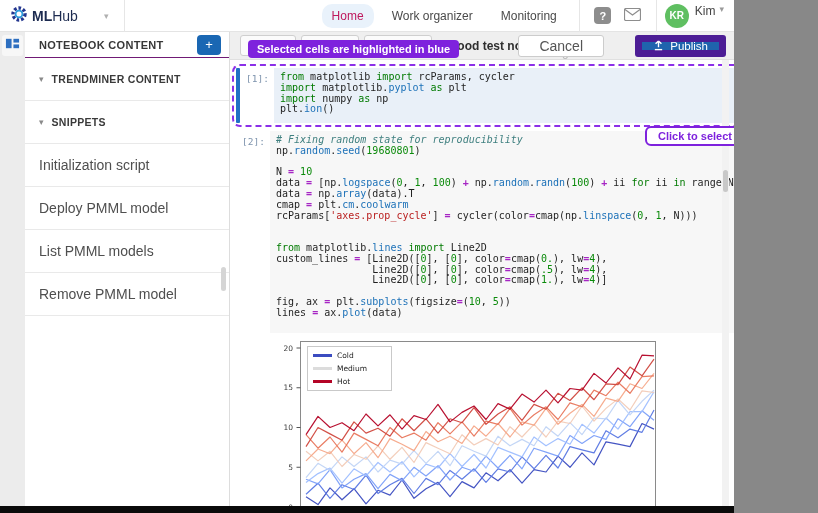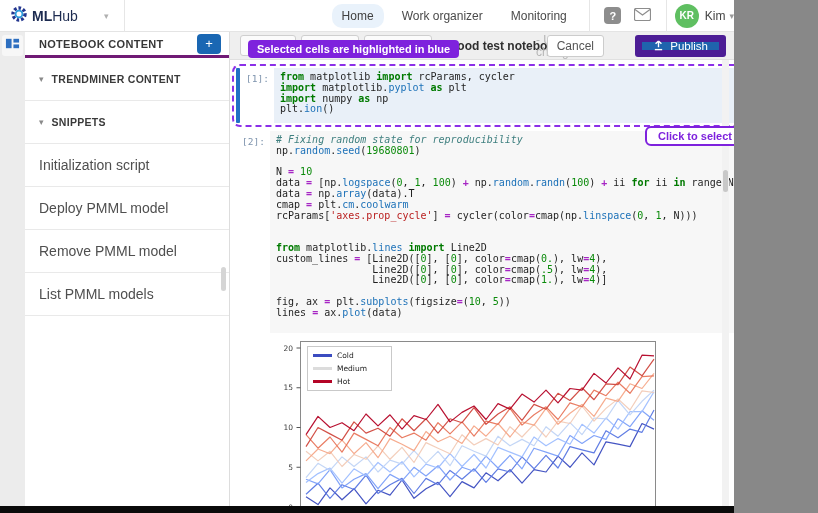--- a/index.html
+++ b/index.html
@@ -9,79 +9,79 @@
   
   .topbar{position:absolute;top:0;left:0;right:0;height:32px;background:#fff;
           border-bottom:1px solid #e4e4e4;display:flex;align-items:center;}
   .logo{display:flex;align-items:center;gap:4px;padding:0 10px;height:100%;cursor:pointer;}
   .logo-txt{font-size:14px;color:#1d2b50;}
   .logo-txt b{font-weight:bold;}
   .logo-chev{color:#b0b0b0;font-size:9px;margin-left:22px;}
   .logo-sep{width:1px;height:32px;background:#e6e6e6;margin-left:6px;}
   .topnav{margin-left:auto;display:flex;align-items:center;height:100%;}
   .nav-item{font-size:12px;color:#4a4a4a;padding:5px 10px;border-radius:3px;margin:0 4px;cursor:pointer;}
-  .nav-item.active{color:#404040;background:#e9f2fb;border-radius:10px;}
+  .nav-item.active{color:#be185d;background:#e9f2fb;border-radius:10px;}
   .vsep{width:1px;height:32px;background:#e6e6e6;margin:0 8px;}
   .icon-btn{width:30px;height:22px;display:flex;align-items:center;justify-content:center;cursor:pointer;}
   .help-glyph{width:17px;height:17px;background:#8d8d8d;border-radius:4px;color:#fff;
               font-size:11px;font-weight:bold;display:flex;align-items:center;justify-content:center;}
   .avatar{width:24px;height:24px;border-radius:50%;background:#5fbf61;color:#fff;font-size:10px;
           font-weight:bold;display:flex;align-items:center;justify-content:center;margin-right:6px;}
-  .user{display:flex;align-items:center;cursor:pointer;}
+  .user{display:flex;align-items:flex-start;margin-right:10px;cursor:pointer;}
   .user-name{font-size:12px;color:#444;margin-right:4px;}
   .user-chev{color:#9a9a9a;font-size:9px;}
   
   .content{position:absolute;top:32px;left:0;right:0;bottom:7px;}
   .iconstrip{position:absolute;top:0;left:0;width:25px;bottom:0;background:#ececec;}
   .strip-btn{position:absolute;top:3px;left:2px;width:21px;height:21px;background:#f7f7f7;
              border-radius:3px;display:flex;align-items:center;justify-content:center;cursor:pointer;}
   .sidebar{position:absolute;top:0;left:25px;width:205px;bottom:0;background:#fff;
            border-right:1px solid #ddd;}
-  .sb-header{height:26px;display:flex;align-items:center;padding:0 8px 0 14px;border-bottom:3px solid #701a75;}
+  .sb-header{height:26px;display:flex;align-items:center;padding:0 8px 0 14px;border-bottom:1px solid #701a75;}
   .sb-title{font-size:11px;font-weight:bold;color:#373737;letter-spacing:.3px;flex:1;}
   .sb-add{width:24px;height:20px;background:#1a67b3;color:#fff;border:none;border-radius:4px;
           font-size:13px;line-height:18px;cursor:pointer;}
   .sb-row{height:43px;display:flex;align-items:center;padding:0 14px;border-bottom:1px solid #e9e9e9;
           cursor:pointer;background:#fff;}
   .sb-sec{font-size:10.5px;font-weight:bold;color:#3a3a3a;letter-spacing:.3px;}
   .sb-chev{color:#8a8a8a;font-size:9px;margin-right:8px;}
   .sb-item{font-size:14px;color:#4f4f4f;}
   .sb-thumb{position:absolute;right:3px;top:235px;width:5px;height:24px;background:#d5d5d5;border-radius:3px;}
   
   .main{position:absolute;top:0;left:230px;right:0;bottom:0;background:#fff;}
   .main-header{position:absolute;top:0;left:0;right:0;height:28px;background:#efefef;
                border-bottom:1px solid #e0e0e0;}
   .tb-btn{position:absolute;top:3px;height:21px;background:#fbfbfb;border:1px solid #cfcfcf;
           border-radius:3px;font-size:11px;color:#5a5a5a;display:flex;align-items:center;
           gap:4px;padding:0 9px;cursor:pointer;}
   .tb-ico{color:#7a7a7a;font-size:10px;}
   .nb-title{position:absolute;left:210px;top:7px;font-size:12px;font-weight:bold;color:#2f2f2f;white-space:nowrap;}
   .nb-status{position:absolute;left:306px;top:2px;width:58px;font-size:12px;line-height:12px;color:#b5b5b5;}
   .btn-cancel{position:absolute;right:130px;top:3px;height:22px;background:#fff;border:1px solid #ccc;
-              border-radius:3px;font-size:12px;color:#555;padding:0 9px;cursor:pointer;}
+              border-radius:3px;font-size:14px;color:#555;padding:0 20px;cursor:pointer;}
   .btn-publish{position:absolute;right:8px;top:3px;height:22px;background:#1f64ad;border:7px solid #4c1d95;
                border-radius:3px;font-size:11.5px;color:#fff;padding:0 11px;cursor:pointer;
                display:flex;align-items:center;gap:6px;}
   .tooltip1{position:absolute;left:10px;top:8px;z-index:6;background:#7e22dd;color:#fff;
             font-size:11px;font-weight:bold;padding:3px 9px;border-radius:4px;white-space:nowrap;margin-left:8px;}
   
   .notebook{position:absolute;top:28px;left:0;right:0;bottom:0;background:#fff;overflow:hidden;}
   .cell{display:flex;}
   .cell1-wrap{position:absolute;left:2px;top:4px;width:570px;height:63px;
               border:2px dashed #8b2fe8;border-radius:8px;padding:2px;}
   .cell-bar{width:4px;background:#2071c5;border-radius:1px;}
   .prompt{width:34px;text-align:right;padding:5px 5px 0 0;font-family:"DejaVu Sans Mono",monospace;
           font-size:9.5px;color:#7d93ad;}
   .codearea{flex:1;padding:4px 6px 2px 6px;overflow:hidden;}
   .cell1 .codearea{background:#e9f0f8;}
   .cell1{height:100%;}
   .cell2{position:absolute;left:6px;top:71px;width:571px;height:202px;}
   .cell2 .codearea{background:#f7f7f7;}
   .ln{font-family:"DejaVu Sans Mono",monospace;font-size:10px;line-height:10.8px;height:10.8px;white-space:pre;}
-  .tk-k{color:#007a00;font-weight:bold;text-align:center;}
+  .tk-k{color:#007a00;font-weight:normal;text-align:center;}
   .tk-p{color:#1c71b8;}
   .tk-n{color:#0a8a0a;}
   .tk-s{color:#ba2121;}
   .tk-c{color:#408080;font-style:italic;}
   .tk-o{color:#a626c4;font-weight:bold;}
   .tk-t{color:#1f1f1f;}
   
   .cb{position:absolute;width:13px;height:13px;border-radius:2px;}
   .cb-checked{background:#1f6bb8;color:#fff;font-size:9px;line-height:13px;text-align:center;}
   .cb-empty{background:#fff;border:1px solid #9a9a9a;}
@@ -166,24 +166,24 @@
         <span class="sb-chev">▾</span>
         <span class="sb-sec">SNIPPETS</span>
       </div>
       <div class="sb-row">
         <span class="sb-item">Initialization script</span>
       </div>
       <div class="sb-row">
         <span class="sb-item">Deploy PMML model</span>
       </div>
       <div class="sb-row">
+        <span class="sb-item">List PMML models</span>
+      </div>
+      <div class="sb-row">
         <span class="sb-item">Remove PMML model</span>
-      </div>
-      <div class="sb-row">
-        <span class="sb-item">List PMML models</span>
       </div>
       <div class="sb-thumb"></div>
     </aside>
 
     <main class="main">
       <div class="main-header">
         <button class="tb-btn" style="left:10px;width:56px;">
           <span class="tb-ico">⊕</span>
           <span>New</span>
         </button>

